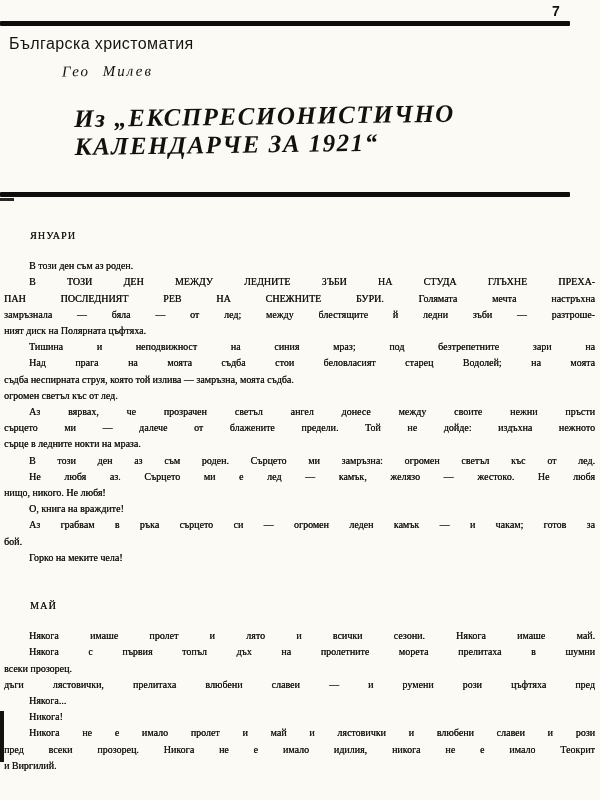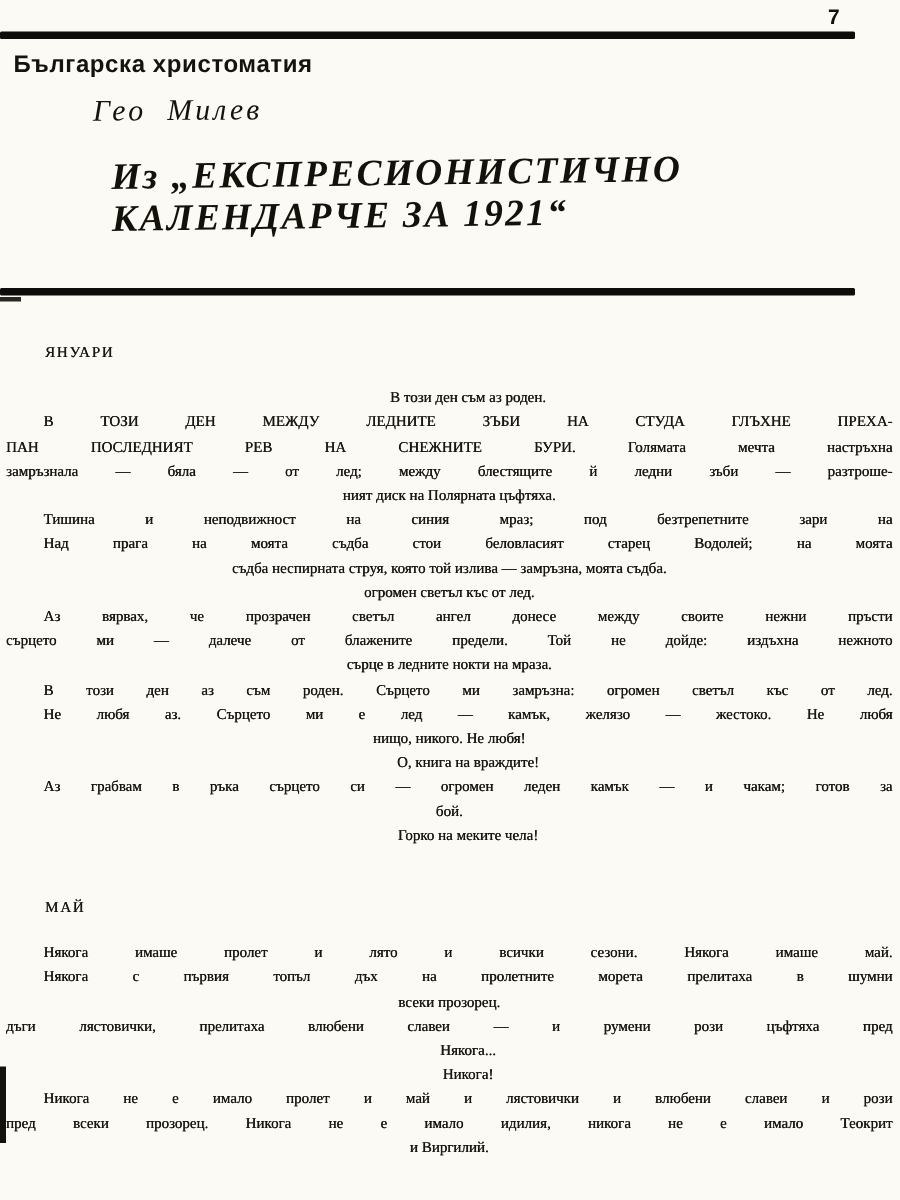--- a/index.html
+++ b/index.html
@@ -18,25 +18,25 @@
   }
   .rule{
     position:absolute;left:0;height:5px;background:#0e0d0b;
     border-radius:1px;
   }
   .rule-top{top:21px;width:570px;}
   .rule-title{top:192px;width:570px;}
   .series-title{
     position:absolute;left:9px;top:35px;
     font-family:"Liberation Sans","DejaVu Sans",sans-serif;
-    font-weight:bold;font-size:16px;letter-spacing:.4px;color:#15130f;
+    font-weight:normal;font-size:16px;letter-spacing:.4px;color:#15130f;
   }
   .author-name{
     position:absolute;left:62px;top:63px;
-    font-style:italic;font-size:20px;letter-spacing:2px;word-spacing:7px;
+    font-style:italic;font-size:15px;letter-spacing:2px;word-spacing:7px;
     transform:rotate(-.5deg);
     color:#15130f;
   }
   .work-title{
     position:absolute;left:74px;top:105px;
     font-style:italic;font-weight:bold;font-size:25px;
     letter-spacing:1.5px;line-height:28px;
     transform:rotate(-.8deg);transform-origin:left top;
     color:#131109;
   }
@@ -44,21 +44,21 @@
     position:absolute;left:4px;right:5px;top:228px;
     font-size:10px;line-height:16.2px;
     color:#1a1713;
     text-shadow:.2px 0 0 currentColor;
   }
   .section-heading{
     letter-spacing:1.2px;
     margin:0 0 14px 26px;
   }
   .section + .section{margin-top:32px;}
-  .text-line{text-align:center;white-space:normal;}
+  .text-line{text-align:left;white-space:normal;}
   .text-line.fill{text-align:justify;text-align-last:justify;}
   .text-line.indent{text-indent:25px;}
   .scan-artifact-bar{
     position:absolute;left:0;top:711px;width:4px;height:51px;background:#14120f;
   }
   .scan-artifact-dash{
     position:absolute;left:0;top:198px;width:14px;height:3px;background:#2a2723;
   }
 </style>
 </head>

